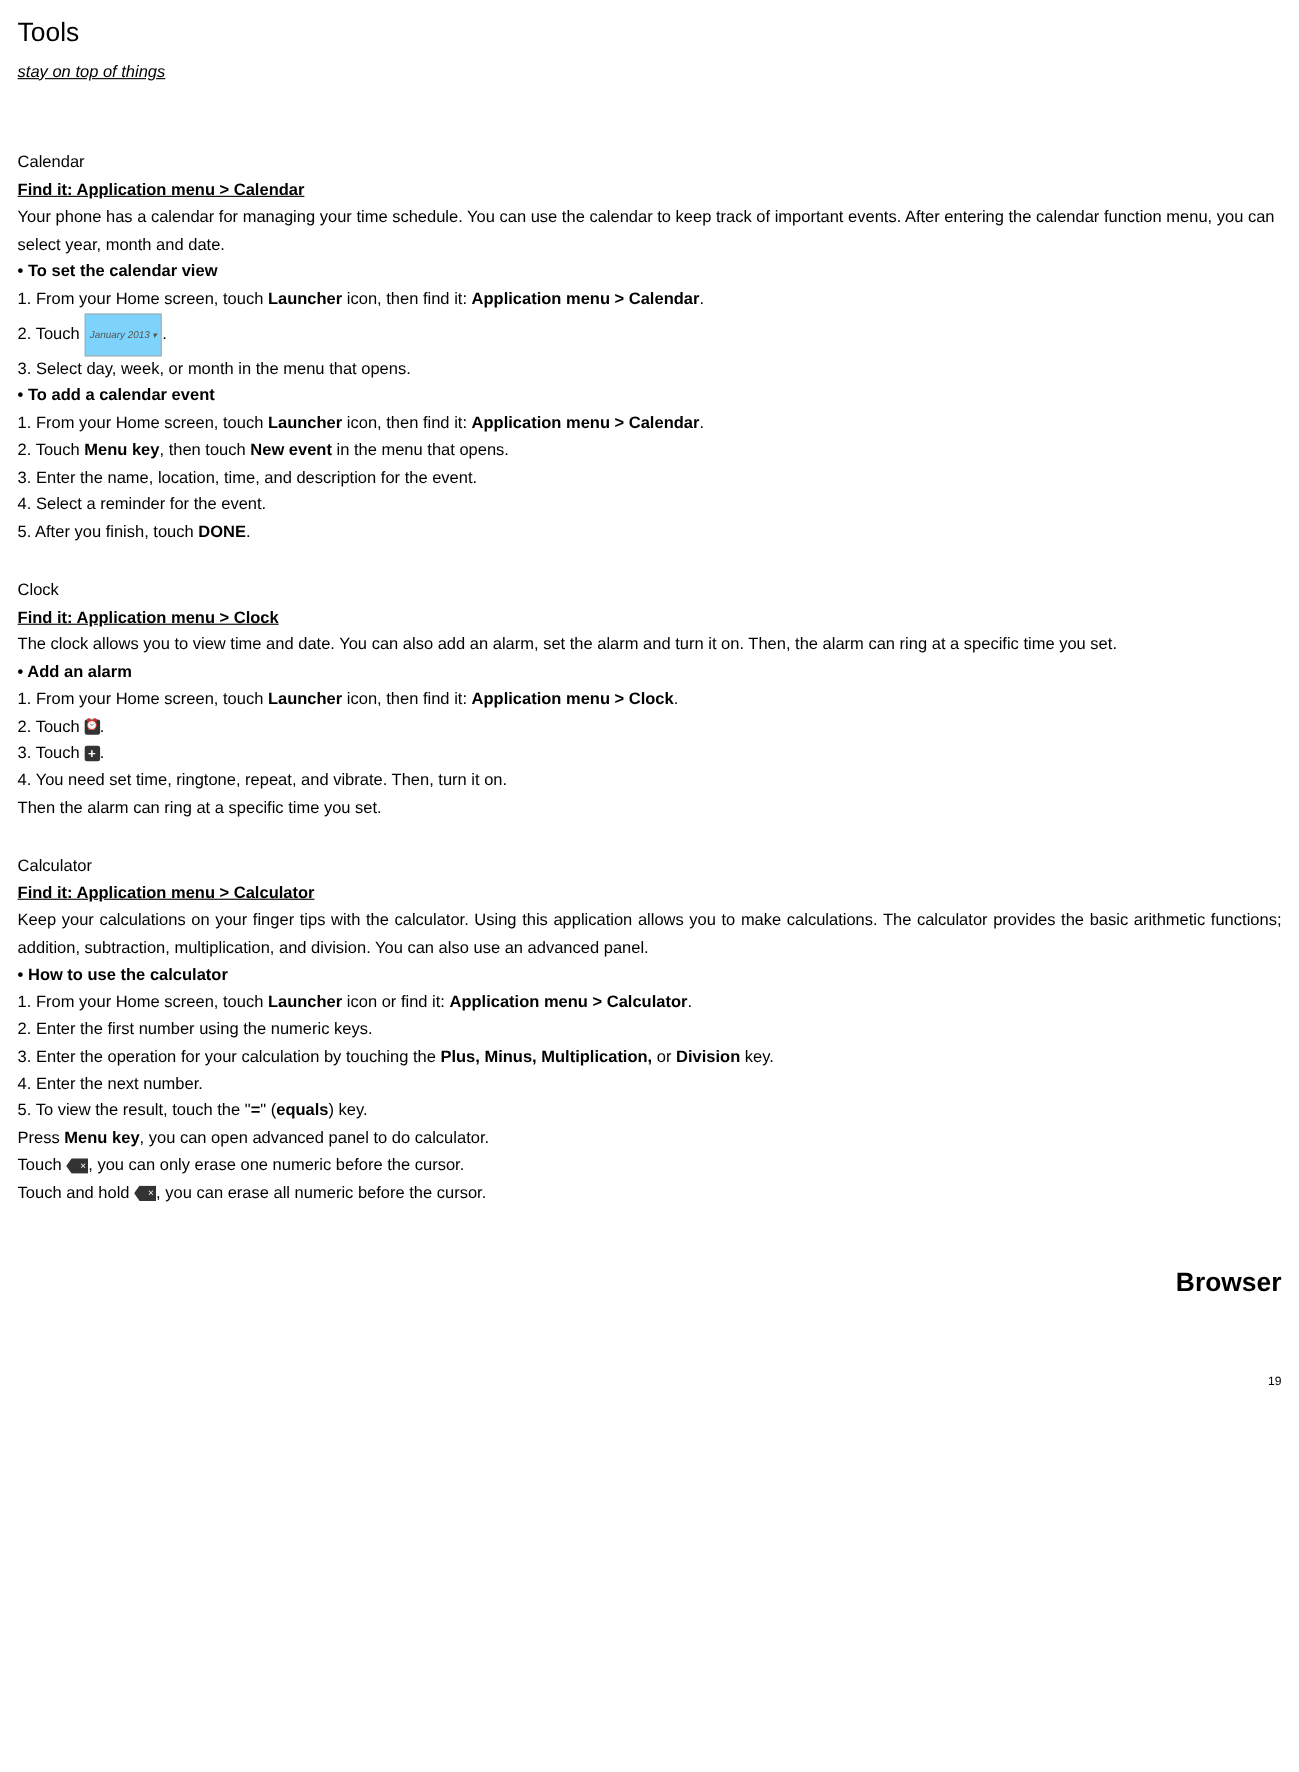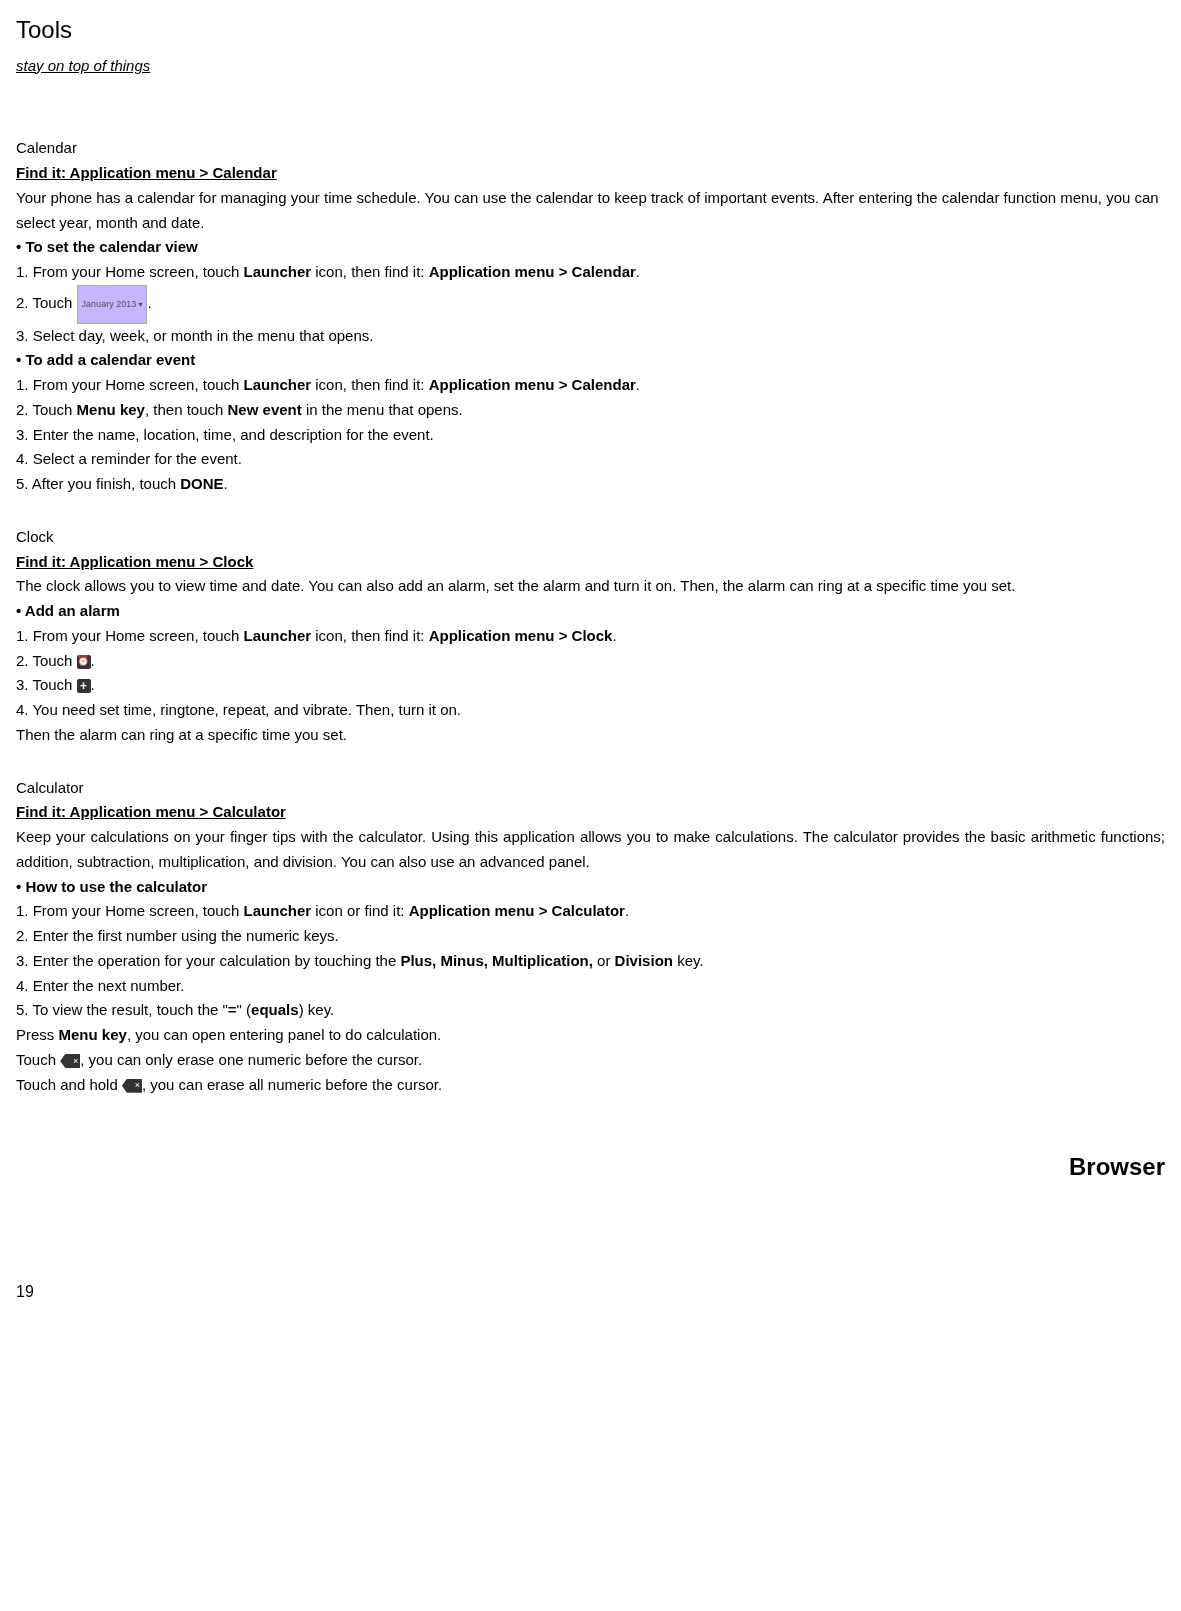--- a/index.html
+++ b/index.html
@@ -36,26 +36,27 @@
       font-weight: bold;
     }
     p {
       margin: 0;
     }
     .spacer {
       height: 24px;
     }
     .icon-pill {
       display: inline-block;
-      background: #c4b5fd;
+      background: #7dd3fc;
       border: 1px solid #aaa;
       font-size: 9px;
       padding: 11px 4px;
       vertical-align: middle;
       color: #555;
+      font-style: italic;
     }
     .icon-pill::after {
       content: " ▾";
       font-size: 8px;
     }
     .icon-alarm {
       display: inline-flex;
       width: 14px;
       height: 14px;
       background: #333;
@@ -87,23 +88,23 @@
       height: 14px;
       background: #333;
       vertical-align: middle;
       color: #fff;
       font-size: 9px;
       padding-right: 2px;
       box-sizing: border-box;
       clip-path: polygon(25% 0%, 100% 0%, 100% 100%, 25% 100%, 0% 50%);
     }
     .page-num {
-      text-align: left;
-      font-size: 16px;
-      margin-top: 92px;
+      text-align: right;
+      font-size: 11px;
+      margin-top: 60px;
     }
     .justify {
       text-align: justify;
     }
     .browser {
       font-size: 24px;
       font-weight: bold;
       margin-top: 50px;
       text-align: right;
     }
@@ -169,21 +170,21 @@
 </p>
 <p>2. Enter the first number using the numeric keys.</p>
 <p>
   <span>3. Enter the operation for your calculation by touching the </span><span class="bold">Plus, Minus, Multiplication,</span><span> or </span><span class="bold">Division</span><span> key.</span>
 </p>
 <p>4. Enter the next number.</p>
 <p>
   <span>5. To view the result, touch the "</span><span class="bold">=</span><span>" (</span><span class="bold">equals</span><span>) key.</span>
 </p>
 <p>
-  <span>Press </span><span class="bold">Menu key</span><span>, you can open entering panel to do calculation.</span>
+  <span>Press </span><span class="bold">Menu key</span><span>, you can open advanced panel to do calculator.</span>
 </p>
 <p>
   <span>Touch </span><span class="icon-backspace">×</span><span>, you can only erase one numeric before the cursor.</span>
 </p>
 <p>
   <span>Touch and hold </span><span class="icon-backspace">×</span><span>, you can erase all numeric before the cursor.</span>
 </p>
 
 <p class="browser">Browser</p>
 

